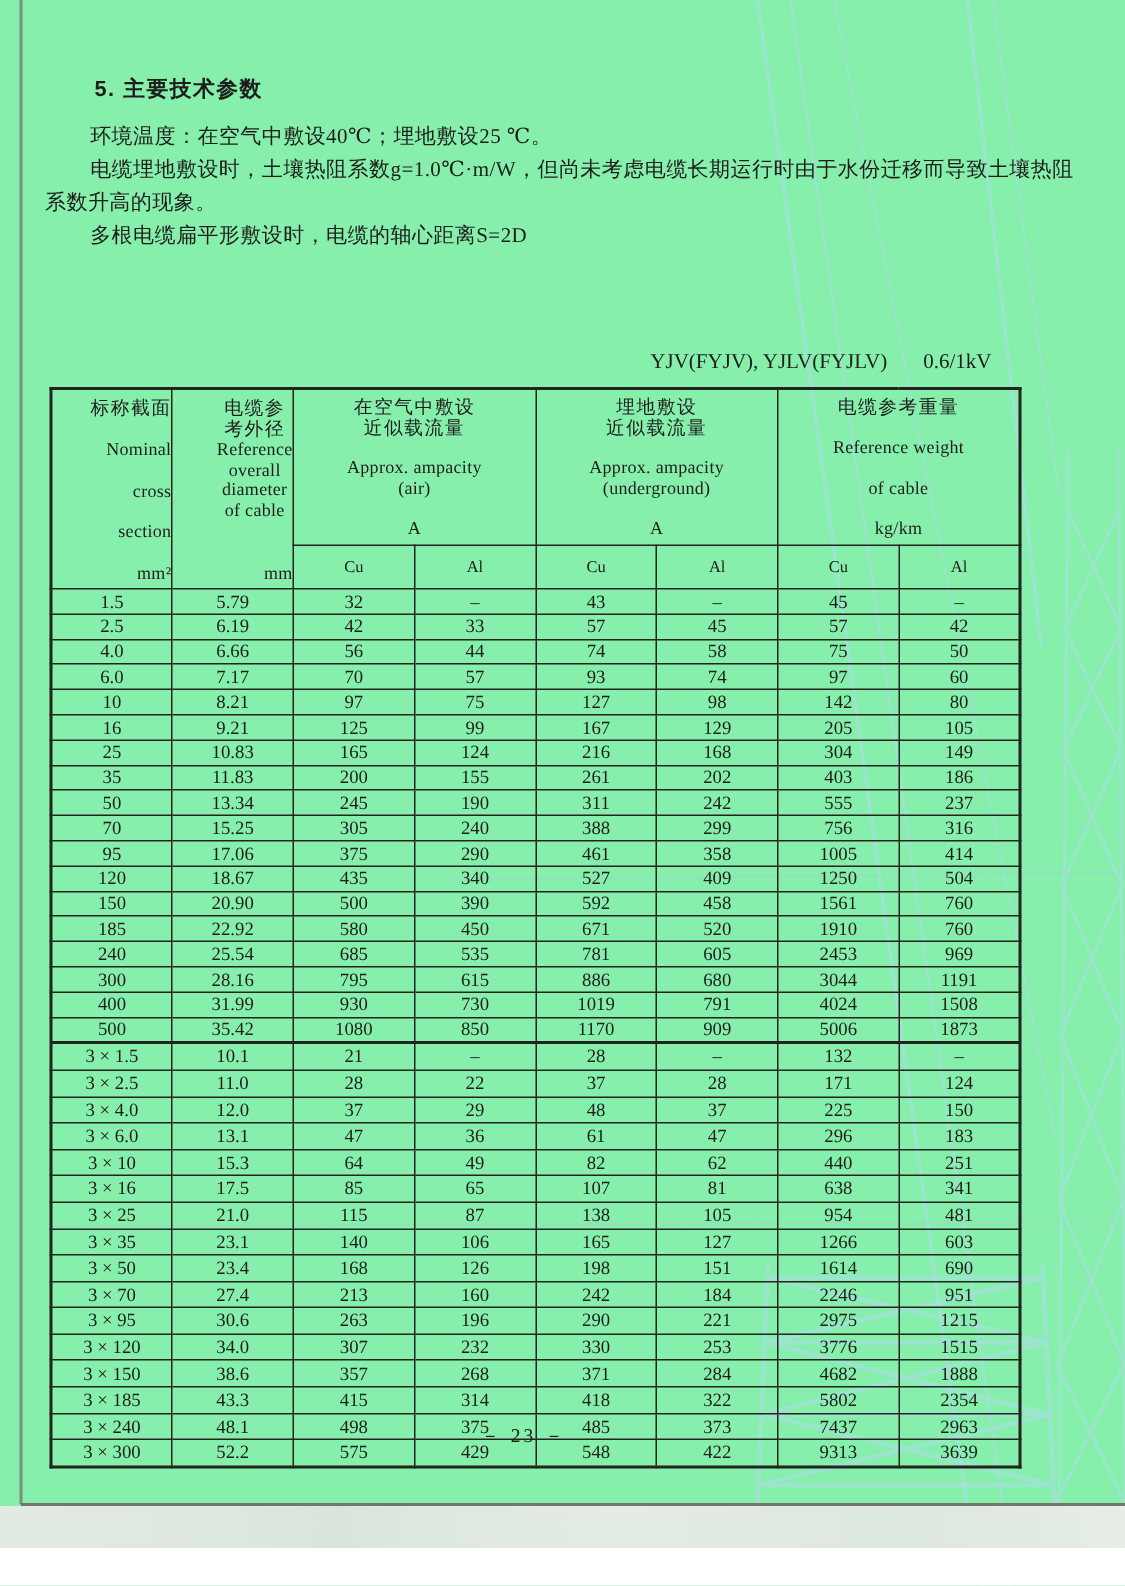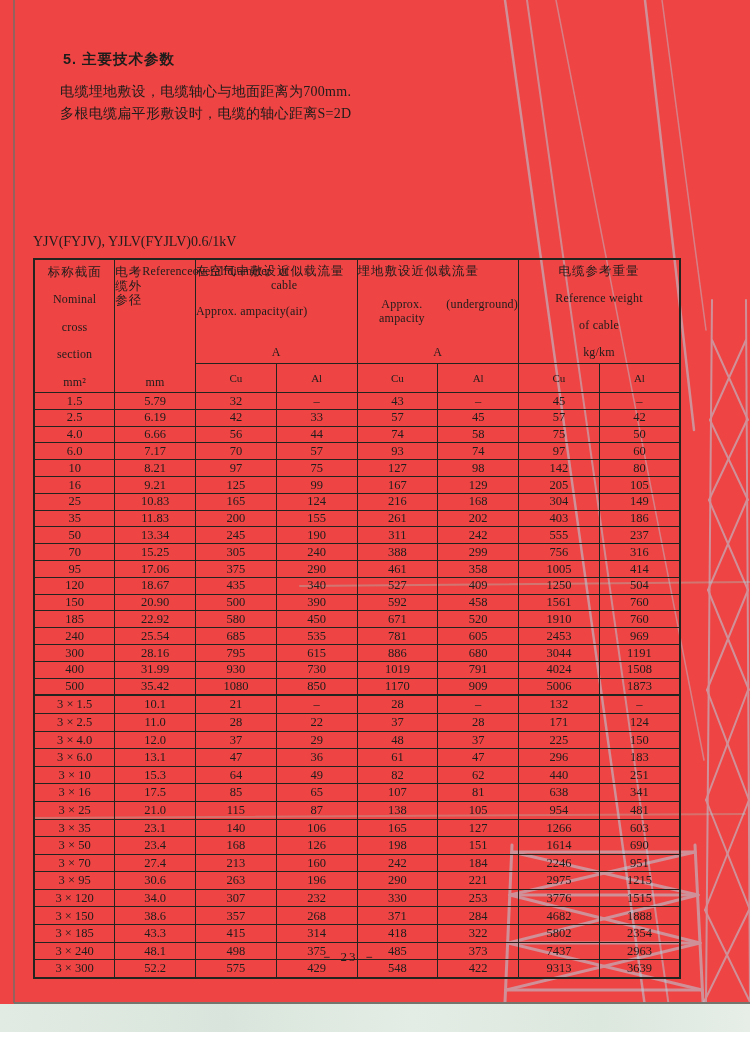--- a/index.html
+++ b/index.html
@@ -1,44 +1,44 @@
 <!DOCTYPE html>
 <html><head>
 <meta charset="utf-8">
 <style>
   html,body{margin:0;padding:0;background:#ffffff;}
   .canvas{position:relative;width:750px;height:1057px;overflow:hidden;
-          background:#ef4444;font-family:"Liberation Serif","DejaVu Serif",serif;color:#1d1d1b;}
+          background:#86efac;font-family:"Liberation Serif","DejaVu Serif",serif;color:#1d1d1b;}
   .watermark{position:absolute;left:0;top:0;width:750px;height:1057px;pointer-events:none;}
   .scan-line-left{position:absolute;left:13px;top:0;width:2px;height:1003px;background:#6e6e66;opacity:.7;}
   .bottom-edge-line{position:absolute;left:14px;top:1002px;width:736px;height:2px;background:#75756d;}
   .bottom-band{position:absolute;left:0;top:1004px;width:750px;height:28px;
                background:linear-gradient(90deg,#e2ebe3,#d9e5dc 30%,#e4ede5 55%,#dce7de 80%,#e6eee7);}
   .below-band{position:absolute;left:0;top:1032px;width:750px;height:25px;background:#ffffff;}
 
   .text-block{position:absolute;left:30px;top:50px;width:690px;}
   .doc-title{font-family:"Liberation Sans","DejaVu Sans",sans-serif;font-weight:700;
              font-size:14.5px;margin:0 0 12px 33px;letter-spacing:1px;}
   .text-block p{margin:0;font-size:14px;line-height:22px;letter-spacing:.3px;}
   .text-block p.indent{text-indent:2.15em;}
 
   .label-row{position:absolute;left:33px;top:234px;width:648px;display:flex;
-             justify-content:flex-start;font-size:14px;}
-  .label-right{padding-right:20px;}
+             justify-content:flex-end;font-size:14px;}
+  .label-right{padding-right:20px;padding-left:24px;}
 
   table.spec{position:absolute;left:33px;top:258px;width:648px;border-collapse:collapse;
              table-layout:fixed;border:2px solid #23231f;}
   table.spec th,table.spec td{border:1px solid #23231f;font-weight:normal;padding:0;text-align:center;}
   thead .grp{height:101px;vertical-align:top;margin-top:32px;}
   thead .sub th{height:28px;font-size:11px;margin-top:36px;}
-  .hstack{display:flex;flex-direction:column;justify-content:space-between;height:124px;padding:5px 0 3px;}
+  .hstack{display:flex;flex-direction:column;justify-content:space-between;height:124px;padding:5px 0 3px;align-items:flex-end;}
   .gstack{display:flex;flex-direction:column;justify-content:space-between;height:95px;padding:4px 0;}
   .zh{font-size:12.5px;letter-spacing:1px;line-height:14px;}
   .en{font-size:12px;line-height:13.5px;letter-spacing:.2px;}
-  .tight{display:flex;font-family:Liberation Serif, serif;}
+  .tight{display:flex;flex-direction:column;font-family:Liberation Serif, serif;}
   tbody td{border-top:none;border-bottom:none;font-size:12.5px;line-height:1;}
   tbody.tb-single td{height:15.8px;}
   tbody.tb-multi{border-top:2px solid #23231f;padding-left:40px;}
   tbody.tb-multi td{height:16.6px;}
 
   .page-number{position:absolute;left:33px;top:948px;width:632px;text-align:center;
                font-size:13px;letter-spacing:2px;}
 </style>
 </head>
 <body>
@@ -88,21 +88,22 @@
         <line x1="705" y1="910" x2="750" y2="1002"></line>
         <line x1="749" y1="910" x2="704" y2="1002"></line>
       </g>
     </g>
   </svg>
 
   <div class="scan-line-left"></div>
 
   <div class="text-block">
     <h3 class="doc-title">5. 主要技术参数</h3>
-    <p class="indent">电缆埋地敷设，电缆轴心与地面距离为700mm.</p>
+    <p class="indent">环境温度：在空气中敷设40℃；埋地敷设25 ℃。</p>
+    <p class="indent">电缆埋地敷设时，土壤热阻系数g=1.0℃·m/W，但尚未考虑电缆长期运行时由于水份迁移而导致土壤热阻系数升高的现象。</p>
     <p class="indent">多根电缆扁平形敷设时，电缆的轴心距离S=2D</p>
   </div>
 
   <div class="label-row">
     <span>YJV(FYJV), YJLV(FYJLV)</span>
     <span class="label-right">0.6/1kV</span>
   </div>
 
   <table class="spec">
     <colgroup>

